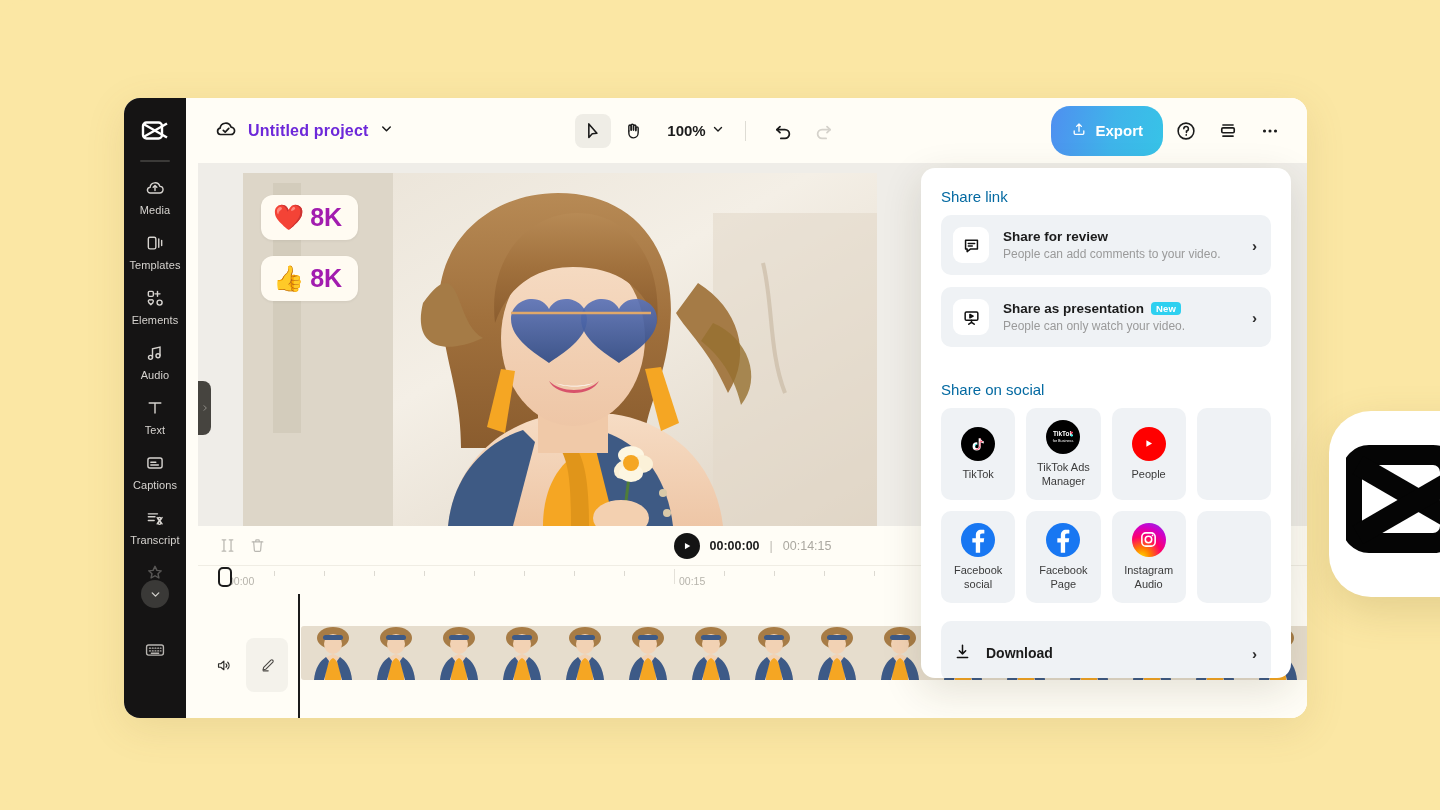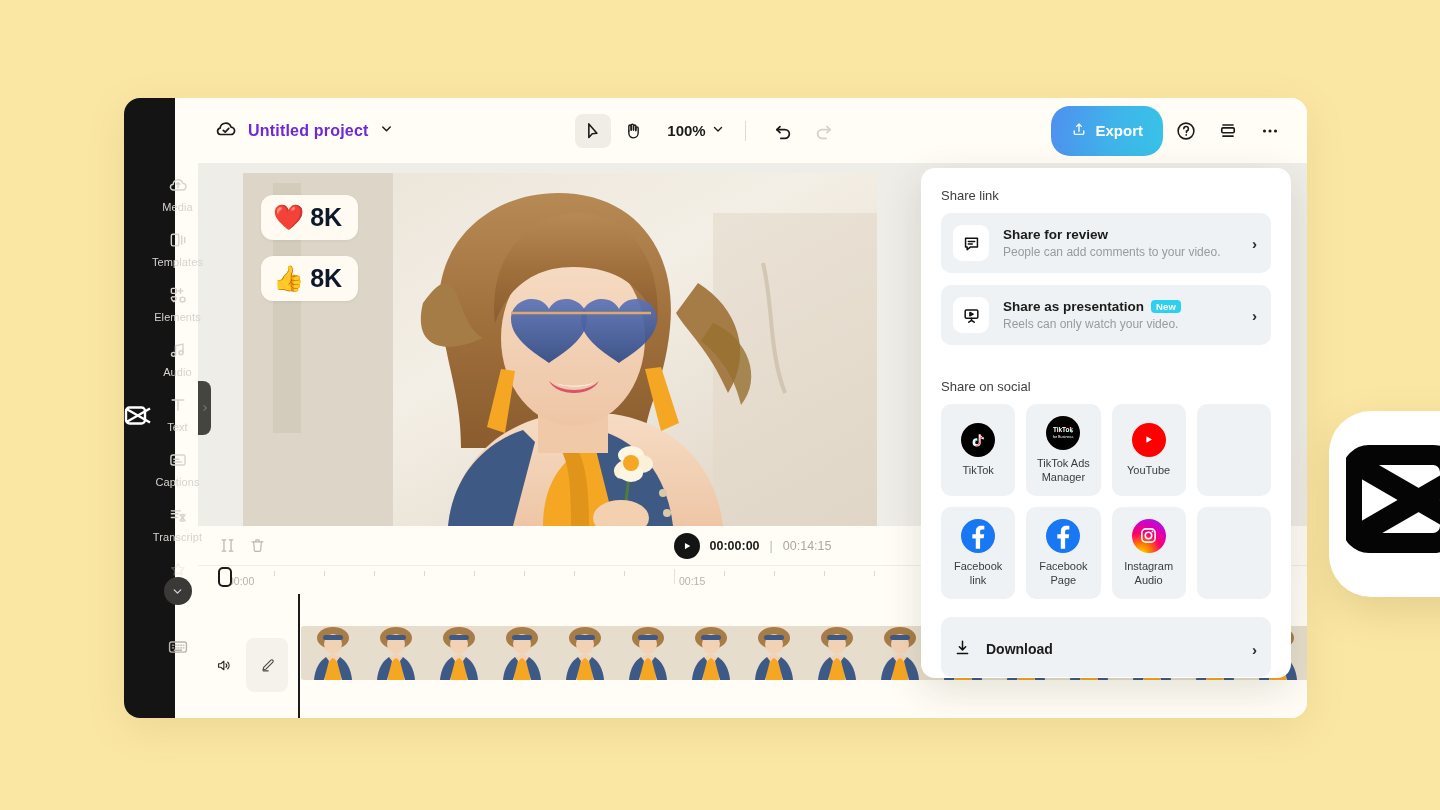--- a/index.html
+++ b/index.html
@@ -32,23 +32,23 @@
   .app-clip {
     position: absolute; inset: 0;
     border-radius: 16px;
     overflow: hidden;
     background: #FFFDF6;
   }
 
   
   .rail {
     position: absolute; left: 0; top: 0;
-    width: 51px; height: 100%;
+    width: 62px; height: 100%;
     background: #151414;
-    display: flex; flex-direction: row; align-items: center;
+    display: flex; flex-direction: column; align-items: center;
     padding-top: 14px;
     z-index: 5;
   }
   .rail-logo { width: 40px; height: 36px; display:flex; align-items:center; justify-content:center; }
   .rail-sep { width: 30px; height: 2px; background: #3b3a38; border-radius: 2px; margin: 12px 0 6px; }
   .rail-items { display: flex; flex-direction: column; align-items: center; width: 100%; }
   .rail-item {
     width: 100%; padding: 9px 0 7px;
     display: flex; flex-direction: column; align-items: center; gap: 5px;
     cursor: pointer;
@@ -115,21 +115,21 @@
   }
   .photo { position:absolute; inset:0; }
   .stickers { position: absolute; left: 18px; top: 22px; display: flex; flex-direction: column; gap: 16px; }
   .sticker {
     background: #FFFBF2; border-radius: 12px;
     height: 45px; padding: 0 16px 0 12px;
     display: flex; align-items: center; gap: 6px;
     box-shadow: 0 1px 3px rgba(0,0,0,.06);
   }
   .sticker .em { font-size: 25px; line-height: 1; }
-  .sticker .ct { font-size: 25px; font-weight: bold; color: #0f172a; }
+  .sticker .ct { font-size: 25px; font-weight: bold; color: #a21caf; }
 
   
   .tl-head {
     position: absolute; left: 74px; top: 428px; right: 0; height: 40px;
     background: #FFFDF6;
     display: flex; align-items: center; padding: 0 14px;
     border-bottom: 1px solid #F0EDE4;
   }
   .tl-tool { width: 30px; height: 28px; display:flex; align-items:center; justify-content:center; cursor:pointer; opacity:.42;}
   .tl-player { position: absolute; left: 0; right: 0; display: flex; align-items: center; justify-content: center; gap: 10px; pointer-events:none;}
@@ -171,21 +171,21 @@
   
   .share-panel {
     position: absolute; left: 797px; top: 70px;
     width: 370px; height: 510px;
     background: #fff; border-radius: 14px;
     box-shadow: 0 12px 40px rgba(60,50,20,.14);
     padding: 20px 20px 0;
     z-index: 20;
     overflow: hidden;
   }
-  .sec-title { font-size: 13px; color: #404040; margin-bottom: 10px; }
+  .sec-title { font-size: 15px; color: #0369a1; margin-bottom: 10px; }
   .share-row {
     background: #EFF2F5; border-radius: 10px;
     height: 60px; display: flex; align-items: center; gap: 14px;
     padding: 0 14px 0 12px; margin-bottom: 12px; cursor: pointer;
   }
   .share-row .badge-ic {
     width: 36px; height: 36px; border-radius: 9px; background: #fff;
     display:flex; align-items:center; justify-content:center; flex:0 0 36px;
   }
   .share-row .txt { flex: 1; }
@@ -790,21 +790,21 @@
           <rect x="4" y="5" width="16" height="10.5" rx="1.6"></rect>
           <path d="M12 15.5v3M8.6 20.5 12 18.2l3.4 2.3"></path>
           <path d="M10 8.2l4 2.1-4 2.1z" fill="#111"></path>
         </svg>
       </div>
       <div class="txt">
         <div class="ttl">
           <span>Share as presentation</span>
           <span class="new-badge">New</span>
         </div>
-        <div class="sub">Reels can only watch your video.</div>
+        <div class="sub">People can only watch your video.</div>
       </div>
       <div class="chev-r">›</div>
     </div>
 
     <div class="sec-title" style="margin-top:34px">Share on social</div>
 
     <div class="social-grid">
       <div class="social-tile">
         <div class="tile-ic" style="background:#000">
           <svg width="20" height="20" viewBox="0 0 24 24">
@@ -828,35 +828,35 @@
         </div>
         <div class="lb">TikTok Ads Manager</div>
       </div>
 
       <div class="social-tile">
         <div class="tile-ic" style="background:#FF0000">
           <svg width="17" height="17" viewBox="0 0 24 24" fill="#fff">
                 <path d="M9 7.5v9l8-4.5z"></path>
               </svg>
         </div>
-        <div class="lb">YouTube</div>
+        <div class="lb">People</div>
       </div>
 
       <div class="social-tile">
         <div class="tile-ic"></div>
         <div class="lb"></div>
       </div>
 
       <div class="social-tile">
         <div class="tile-ic" style="background:#1877F2">
           <svg width="34" height="34" viewBox="0 0 24 24">
                 <path d="M13.5 21v-7.4h2.5l.4-2.9h-2.9V8.9c0-.84.23-1.41 1.44-1.41h1.54V4.9c-.27-.04-1.18-.12-2.25-.12-2.23 0-3.75 1.36-3.75 3.85v2.15H8v2.9h2.43V21z" fill="#fff"></path>
               </svg>
         </div>
-        <div class="lb">Facebook link</div>
+        <div class="lb">Facebook social</div>
       </div>
 
       <div class="social-tile">
         <div class="tile-ic" style="background:#1877F2">
           <svg width="34" height="34" viewBox="0 0 24 24">
                 <path d="M13.5 21v-7.4h2.5l.4-2.9h-2.9V8.9c0-.84.23-1.41 1.44-1.41h1.54V4.9c-.27-.04-1.18-.12-2.25-.12-2.23 0-3.75 1.36-3.75 3.85v2.15H8v2.9h2.43V21z" fill="#fff"></path>
               </svg>
         </div>
         <div class="lb">Facebook Page</div>
       </div>

